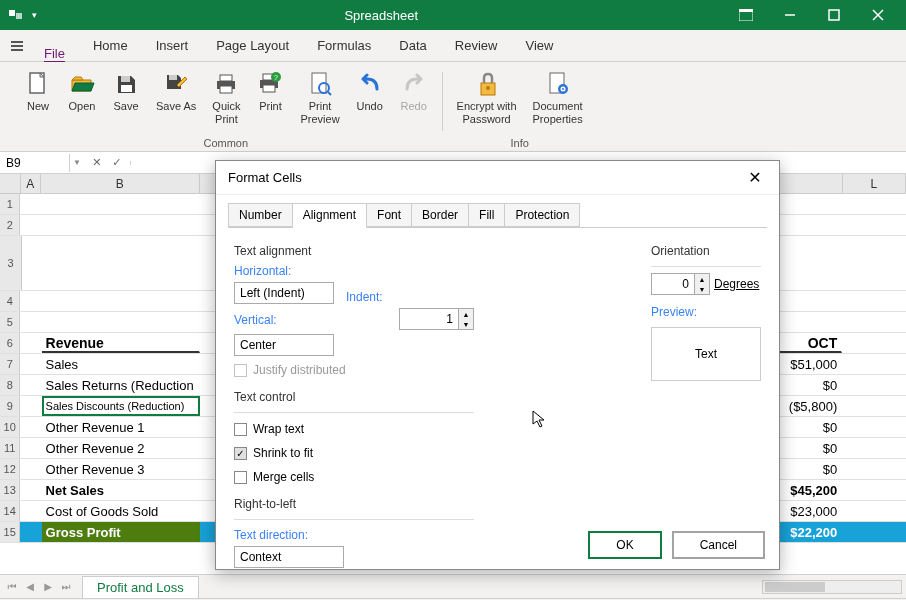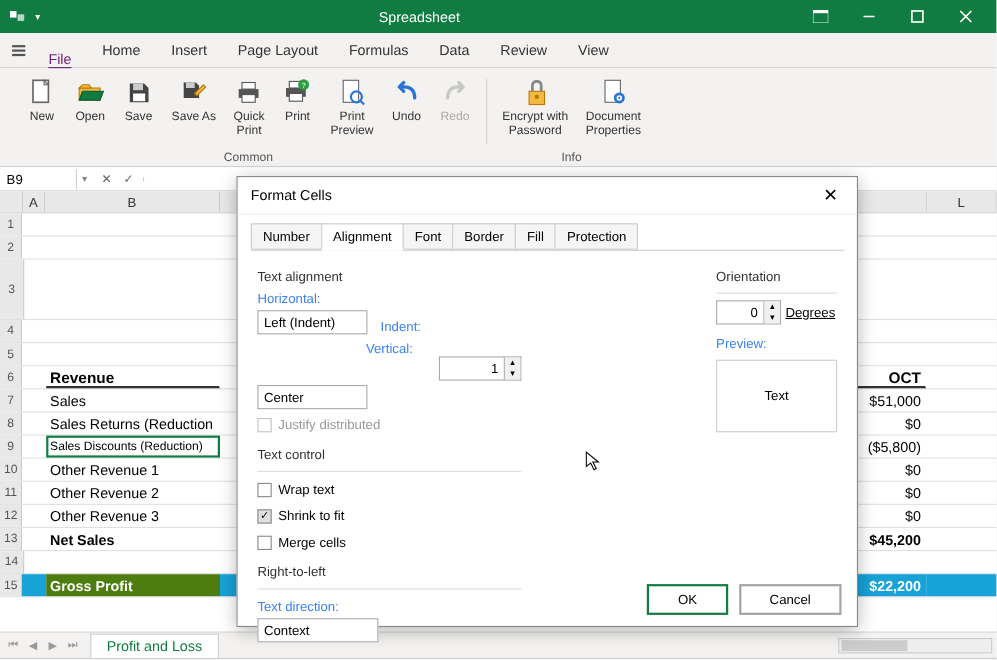--- a/index.html
+++ b/index.html
@@ -81,21 +81,21 @@
 .field-label { font-size: 12px; color: #3b82f6; margin-top: 2px; }
 .field-input { width: 100px; padding: 3px 5px; font-size: 12px; border: 1px solid #aaa; }
 .field-input.small { width: 60px; text-align: right; }
 .spinner-wrap { display: flex; align-items: center; }
 .spinner-btns { display: flex; flex-direction: column; border: 1px solid #aaa; border-left: none; }
 .spinner-btn { width: 14px; height: 10px; font-size: 7px; display: flex; align-items: center; justify-content: center; cursor: pointer; background: #f0f0f0; }
 .checkbox-row { display: flex; align-items: center; gap: 6px; padding: 3px 0; }
 .checkbox { width: 13px; height: 13px; border: 1px solid #888; display: flex; align-items: center; justify-content: center; font-size: 10px; cursor: pointer; }
 .checkbox.checked { background: #e0e0e0; }
 .separator-line { height: 1px; background: #ddd; margin: 4px 0 2px; }
-.preview-box { width: 110px; height: 66px; border: 1px solid #ccc; display: flex; align-items: center; justify-content: center; font-size: 12px; margin-top: 4px; }
+.preview-box { width: 110px; height: 54px; border: 1px solid #ccc; display: flex; align-items: center; justify-content: center; font-size: 12px; margin-top: 4px; }
 .dialog-footer { position: absolute; bottom: 10px; right: 14px; display: flex; gap: 10px; }
 .dialog-btn { padding: 5px 26px; font-size: 12px; border: 2px solid #a3a3a3; background: white; cursor: pointer; }
 .dialog-btn.primary { border: 2px solid #107c41; }
 .deg-label{font-size:12px;margin-left:4px;text-decoration:underline;}
 
 .cursor { position: absolute; top: 410px; left: 532px; z-index: 200; font-size: 14px; pointer-events: none; }
 
 svg { display: block; }
 </style>
 </head>
@@ -416,20 +416,21 @@
         <div class="cell col-A"></div>
         <div class="cell col-B bold">Net Sales</div>
         <div class="cell col-gap"></div>
         <div class="cell col-SEP right bold">,100</div>
         <div class="cell col-OCT right bold">$45,200</div>
         <div class="cell col-L"></div>
       </div>
       <div class="row">
         <div class="row-header">14</div>
         <div class="cell col-A"></div>
+        <div class="cell col-B">Cost of Goods Sold</div>
         <div class="cell col-gap"></div>
         <div class="cell col-SEP right">,050</div>
         <div class="cell col-OCT right">$23,000</div>
         <div class="cell col-L"></div>
       </div>
       <div class="row highlight">
         <div class="row-header">15</div>
         <div class="cell col-A"></div>
         <div class="cell col-B">Gross Profit</div>
         <div class="cell col-gap"></div>
@@ -478,21 +479,21 @@
   <div class="dialog-body">
     <div class="dialog-col" style="width:240px;">
       <div class="section-label">Text alignment</div>
       <div class="field-label">Horizontal:</div>
       <div style="display:flex;gap:12px;align-items:flex-end;">
         <input class="field-input" value="Left (Indent)" style="">
         <div>
           <div class="field-label">Indent:</div>
         </div>
       </div>
-      <div style="display:flex;gap:0;align-items:center;flex-direction:column;">
+      <div style="display:flex;gap:12px;align-items:center;">
         <div>
           <div class="field-label">Vertical:</div>
         </div>
         <div class="spinner-wrap" style="margin-left:auto;">
           <input class="field-input small" value="1" style="">
           <div class="spinner-btns">
               <div class="spinner-btn">▲</div>
               <div class="spinner-btn">▼</div>
             </div>
         </div>

